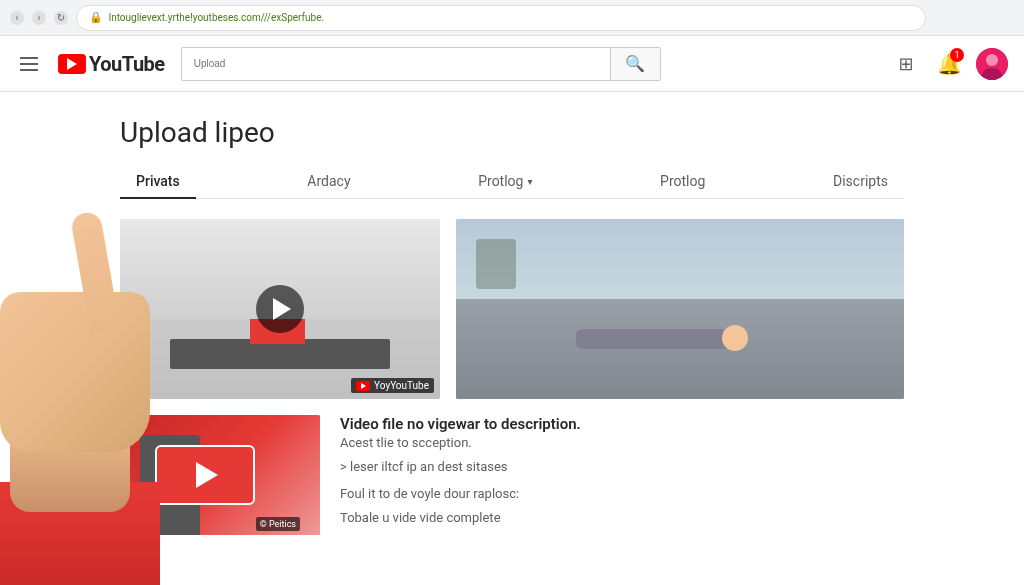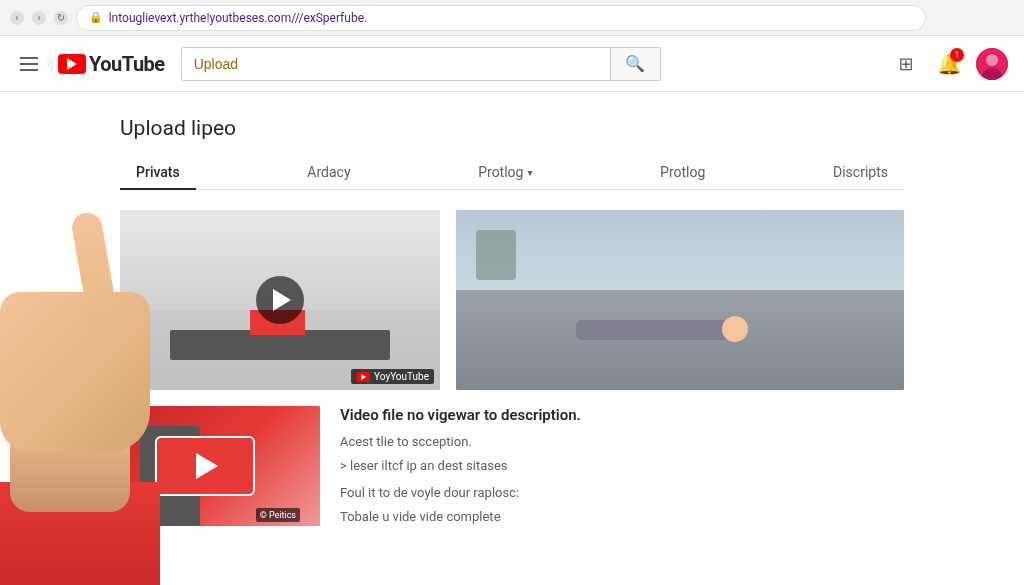--- a/index.html
+++ b/index.html
@@ -39,21 +39,21 @@
       border-radius: 20px;
       height: 26px;
       display: flex;
       align-items: center;
       padding: 0 12px;
       font-size: 12px;
       color: #333;
       gap: 6px;
     }
     .lock-icon { color: #4CAF50; font-size: 11px; }
-    .address-text { font-size: 12px; color: #4c1d95; text-align: right; }
+    .address-text { font-size: 10px; color: #4d7c0f; text-align: right; }
 
     
     .yt-header {
       background: white;
       height: 56px;
       display: flex;
       align-items: center;
       padding: 0 16px;
       gap: 16px;
       border-bottom: 1px solid #e0e0e0;
@@ -94,22 +94,22 @@
       border: 1px solid #ccc;
       border-radius: 2px;
       overflow: hidden;
       height: 34px;
     }
     .search-input {
       flex: 1;
       border: none;
       outline: none;
       padding: 0 12px;
-      font-size: 14px;
-      color: #a16207;
+      font-size: 10px;
+      color: #737373;
     }
     .search-btn {
       width: 50px;
       background: #f8f8f8;
       border: none;
       border-left: 1px solid #ccc;
       cursor: pointer;
       display: flex; align-items: center; justify-content: center;
     }
     .search-icon-svg { font-size: 16px; color: #606060; }
@@ -150,21 +150,21 @@
     }
 
     
     .main-content {
       padding: 24px 120px 24px 120px;
       background: white;
       height: calc(585px - 36px - 56px);
       overflow: hidden;
     }
     .page-title {
-      font-size: 21px;
+      font-size: 28px;
       font-weight: 400;
       color: #282828;
       margin-bottom: 16px;
     }
 
     
     .tabs {
       display: flex;
       gap: 0;
       border-bottom: 1px solid #e0e0e0;
@@ -284,21 +284,20 @@
       border-radius: 2px;
     }
 
     .video-info {
       flex: 1;
     }
     .video-info-title {
       font-size: 15px;
       font-weight: 600;
       color: #282828;
-      margin-bottom: 8px;
     }
     .video-info-desc {
       font-size: 13px;
       color: #606060;
       line-height: 1.5;
     }
     .video-info-desc .bullet {
       margin-left: 0;
     }
     .video-info-desc p {

